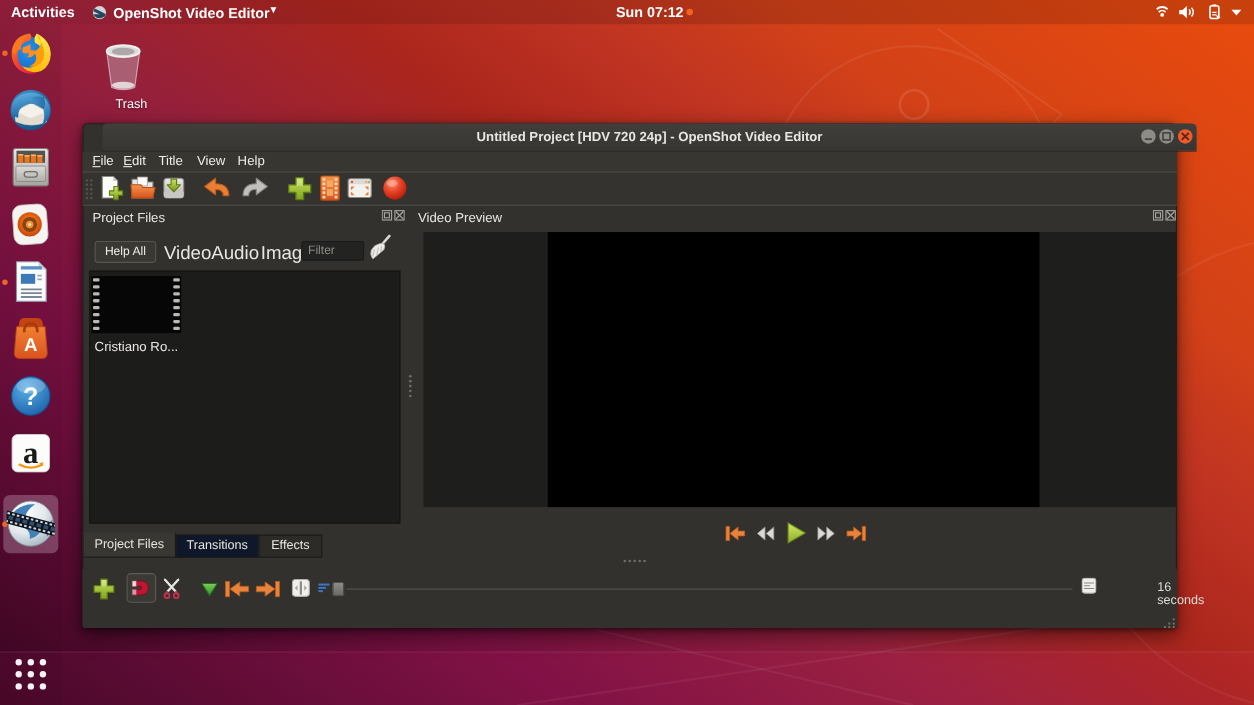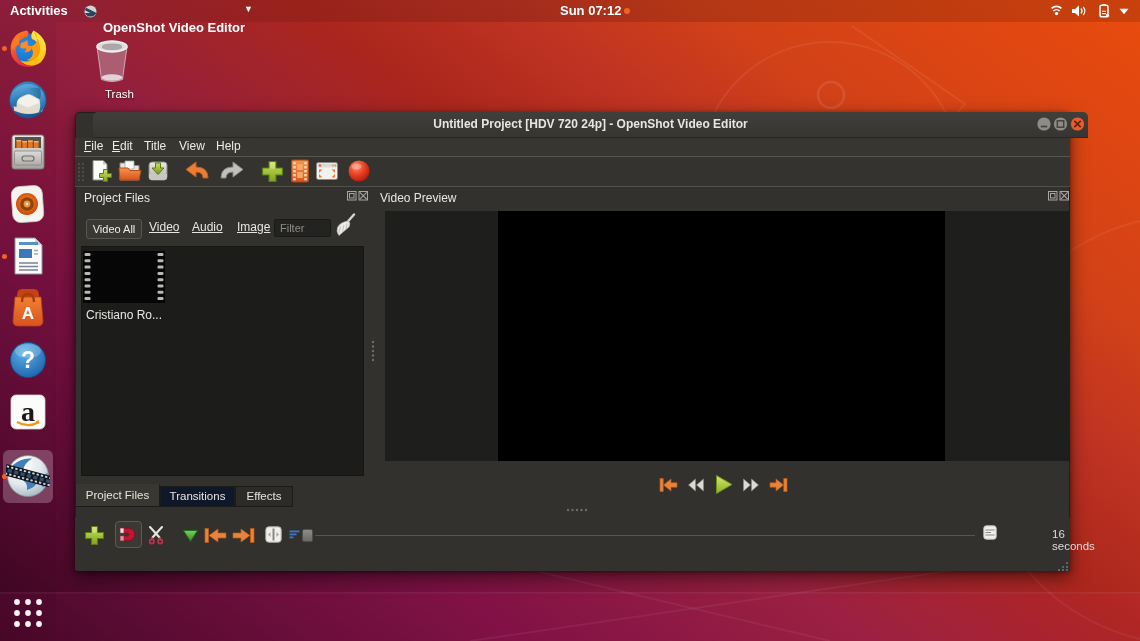--- a/index.html
+++ b/index.html
@@ -4,21 +4,21 @@
 html,body{margin:0;padding:0;}
 body{width:1140px;height:641px;overflow:hidden;font-family:"Liberation Sans",sans-serif;position:relative;}
 #screen{position:absolute;left:0;top:0;width:1140px;height:641px;overflow:hidden;
  background:linear-gradient(36.7deg,#3e0622 0%,#470828 5%,#781041 25.7%,#95203c 43.7%,#ab261d 57.8%,#c03422 68.7%,#d24118 78%,#e64a0e 97%,#e84c0e 100%);}
 #wallsvg{position:absolute;left:0;top:0;}
 
 #topbar{position:absolute;left:0;top:0;width:1140px;height:22px;
  background:linear-gradient(90deg,rgba(10,0,15,0.05),rgba(22,2,2,0.16) 45%,rgba(22,2,2,0.15));
  color:#fff;font-size:13px;font-weight:bold;}
 #topbar .act{position:absolute;left:10px;top:3px;}
-#topbar .appname{position:absolute;left:103px;top:20px;}
+#topbar .appname{position:absolute;left:103px;top:4px;}
 #topbar .appcaret{position:absolute;left:244px;top:4px;font-size:9px;font-weight:normal;}
 #topbar .clock{position:absolute;left:560px;top:3px;}
 #topbar .clockdot{position:absolute;left:624px;top:8px;width:6px;height:6px;border-radius:50%;background:#f4621d;}
 
 #dock{position:absolute;left:0;top:22px;width:56px;height:619px;
  background:rgba(28,0,28,0.05);}
 .dicon{position:absolute;left:8px;width:40px;height:40px;}
 .ddot{position:absolute;left:2px;width:5px;height:5px;border-radius:50%;background:#ef6325;}
 #oscell{position:absolute;left:3px;top:428px;width:50px;height:53px;border-radius:6px;background:rgba(242,225,242,.26);}
 #showapps{position:absolute;left:13px;top:576px;width:30px;height:30px;}
@@ -40,21 +40,21 @@
 .ticon{position:absolute;top:2px;}
 
 #docks{position:absolute;left:0;top:75px;width:995px;height:320px;}
 .phead{font-size:12px;color:#e8e6e2;}
 .pheadicons{position:absolute;top:4px;}
 #ldock{position:absolute;left:0;top:0;width:293px;height:320px;}
 #rdock{position:absolute;left:303px;top:0;width:692px;height:320px;}
 #vsplit{position:absolute;left:293px;top:0;width:10px;height:320px;}
 
 #showall{position:absolute;left:11px;top:32px;width:54px;height:18px;border:1px solid #57564f;border-radius:3px;background:#393833;color:#f0eee9;font-size:11px;text-align:center;line-height:18px;}
-.flbl{position:absolute;top:33px;color:#e8e6e2;font-size:12px;text-decoration:underline;}
+.flbl{position:absolute;top:33px;color:#e8e6e2;font-size:17px;}
 #filterbox{position:absolute;left:199px;top:32px;width:50px;height:16px;background:#232321;border:1px solid #1a1a18;border-radius:2px;color:#8d8b86;font-size:11px;line-height:16px;padding-left:5px;}
 
 #flist{position:absolute;left:6px;top:59px;width:281px;height:228px;background:#1c1c1b;border:1px solid #151513;}
 #flabel{position:absolute;left:4px;top:61px;color:#e9e7e3;font-size:12px;}
 
 #tabs{position:absolute;left:0;top:297px;height:23px;width:293px;font-size:11.5px;color:#e6e4e0;}
 .tab{position:absolute;box-sizing:border-box;text-align:center;}
 #tab1{left:0px;top:0px;width:85px;height:23px;background:#383732;border:1px solid #1b1b19;border-top:1px solid #383732;line-height:21px;}
 #tab2{left:85px;top:2px;width:75px;height:21px;background:#0f172a;border:1px solid #1b1b19;line-height:19px;}
 #tab3{left:160px;top:2px;width:58px;height:21px;background:#2c2b28;border:1px solid #1b1b19;line-height:19px;}
@@ -452,21 +452,21 @@
  <div id="toolsep"></div>
  <div id="docks">
   <div id="ldock">
    <div class="phead" style="position:absolute;left:9px;top:4px">Project Files</div>
    <svg class="pheadicons" style="left:272px" width="21" height="10" viewBox="0 0 21 10">
     <rect x="0.5" y="0.5" width="8.5" height="8.5" fill="none" stroke="#a8a6a2" stroke-width="1"></rect>
     <rect x="2.5" y="2.5" width="4.5" height="4.5" fill="none" stroke="#a8a6a2" stroke-width="1"></rect>
     <rect x="12" y="0.5" width="8.5" height="8.5" fill="none" stroke="#a8a6a2" stroke-width="1"></rect>
     <path d="M12.8 1.3 L19.7 8.2 M19.7 1.3 L12.8 8.2" stroke="#a8a6a2" stroke-width="1.1"></path>
    </svg>
-   <div id="showall">Video All</div>
+   <div id="showall">Help All</div>
    <span class="flbl" style="left:74px">Video</span>
    <span class="flbl" style="left:117px">Audio</span>
    <span class="flbl" style="left:162px">Image</span>
    <div id="filterbox">Filter</div>
    <svg id="broom" style="position:absolute;left:260px;top:26px" width="21" height="25" viewBox="0 0 21 25">
     <path d="M19 1.5 L12 9.5" stroke="#d8d6d2" stroke-width="2.4" stroke-linecap="round"></path>
     <path d="M13.5 8 Q16 10.5 14 14 L4 22.5 Q1 19 2.5 14.5 Q5 9 13.5 8Z" fill="#efede9" stroke="#a8a6a2" stroke-width="0.7"></path>
     <path d="M5.5 13.5 L3.8 20 M9 12 L7.5 18.5 M12 10.5 L11 16" stroke="#c2c0bc" stroke-width="1.1"></path>
    </svg>
    <div id="flist">

